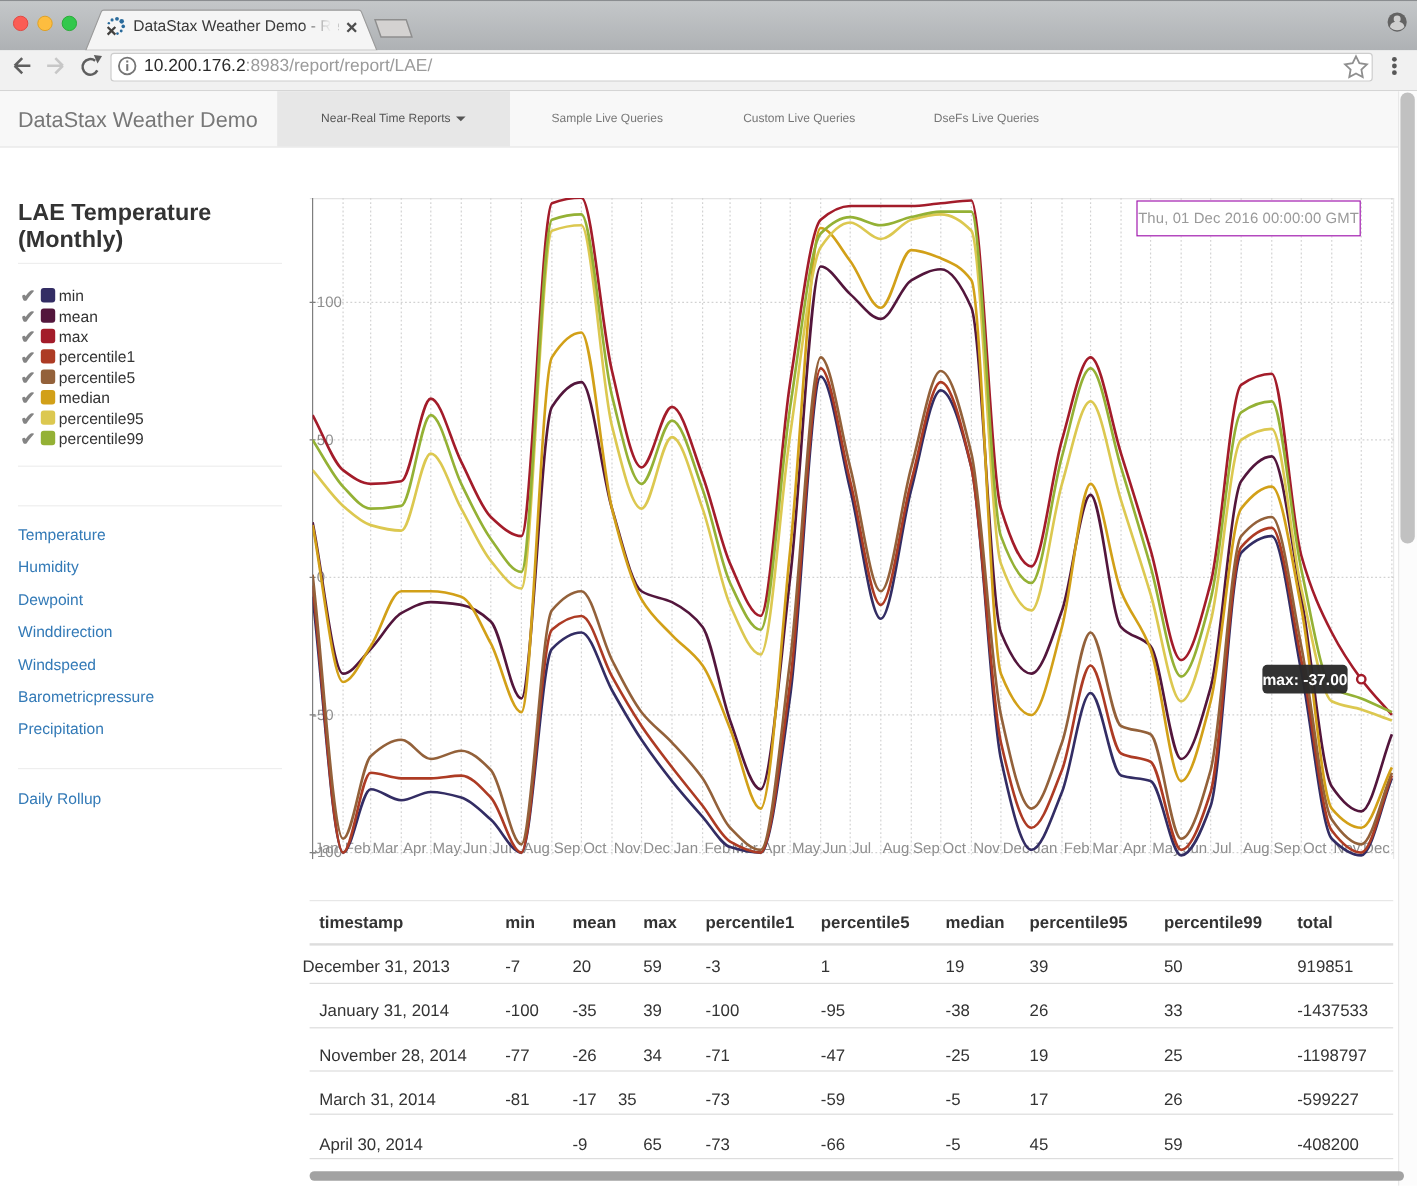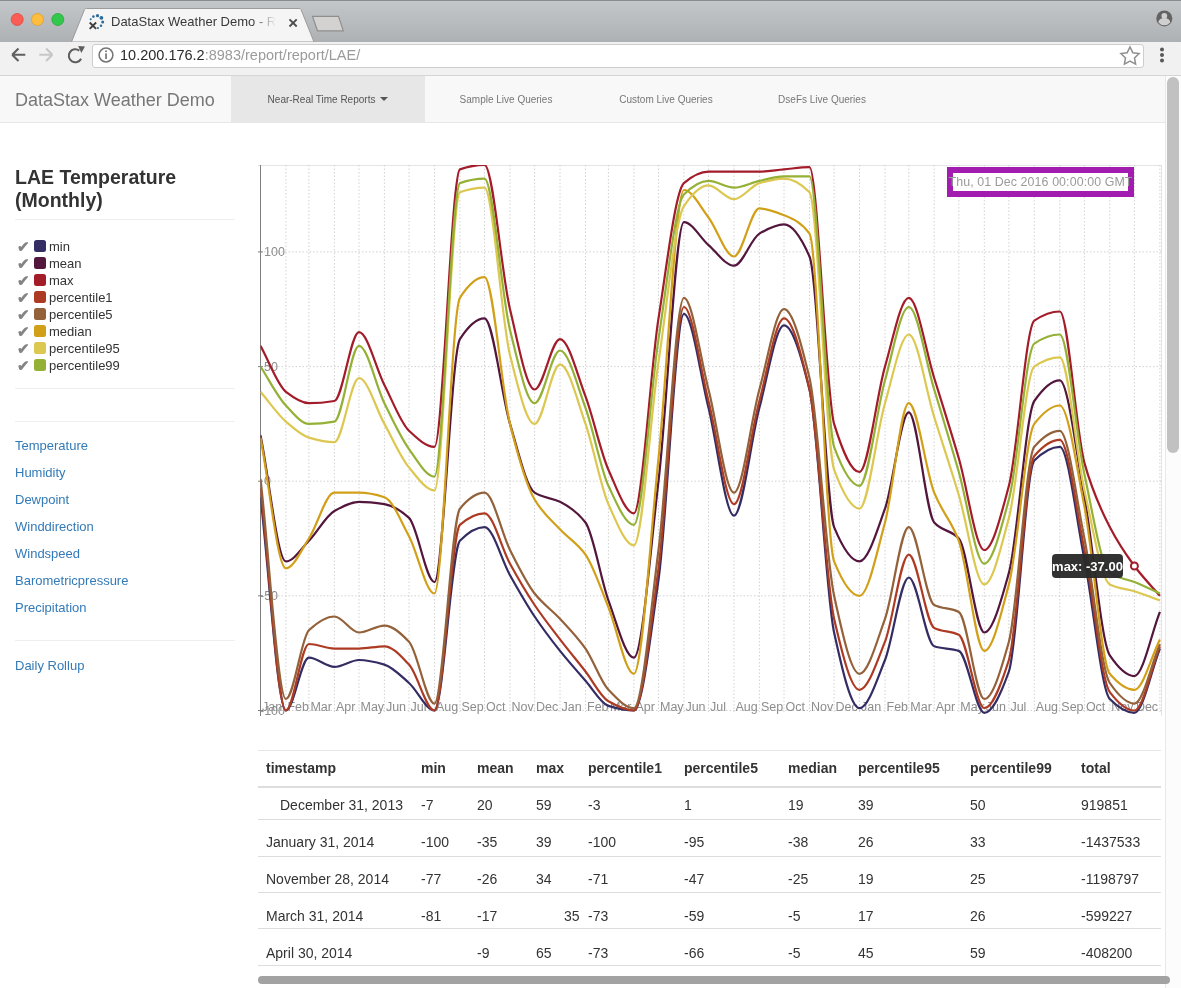--- a/index.html
+++ b/index.html
@@ -255,21 +255,21 @@
 <path d="M2.5,332.2 C11.0,403.3 19.5,545.5 27.9,545.5 C35.6,545.5 43.3,492.7 50.9,492.7 C59.4,492.7 67.9,501.9 76.4,501.9 C84.6,501.9 92.8,495.0 101.0,495.0 C109.5,495.0 117.9,497.1 126.4,499.6 C134.6,502.0 142.8,510.7 151.0,518.0 C159.5,525.4 168.0,545.5 176.5,545.5 C184.9,545.5 193.4,384.5 201.9,375.8 C210.1,367.4 218.3,362.1 226.5,362.1 C235.0,362.1 243.5,395.1 252.0,410.2 C260.2,424.8 268.4,439.2 276.6,451.5 C285.1,464.2 293.5,475.2 302.0,485.9 C310.5,496.5 319.0,506.1 327.5,515.7 C335.1,524.3 342.8,538.5 350.4,540.9 C358.9,543.5 367.4,545.5 375.9,545.5 C384.1,545.5 392.3,472.5 400.5,414.8 C409.0,355.2 417.5,148.8 425.9,148.8 C434.1,148.8 442.3,209.9 450.5,242.8 C459.0,276.9 467.5,350.6 476.0,350.6 C484.5,350.6 492.9,274.6 501.4,242.8 C509.6,212.1 517.8,160.3 526.0,160.3 C534.5,160.3 543.0,190.3 551.5,224.5 C559.7,257.6 567.9,429.9 576.1,467.5 C584.6,506.4 593.1,543.2 601.5,543.2 C610.0,543.2 618.5,515.9 627.0,495.0 C634.9,475.5 642.8,412.5 650.8,412.5 C659.3,412.5 667.7,478.3 676.2,481.3 C684.4,484.1 692.6,483.0 700.8,485.9 C709.3,488.8 717.8,547.8 726.3,547.8 C734.5,547.8 742.7,529.3 750.9,506.5 C759.4,482.9 767.8,304.2 776.3,295.6 C784.8,287.0 793.3,281.8 801.8,281.8 C810.0,281.8 818.2,353.2 826.4,394.2 C834.9,436.4 843.3,525.4 851.8,534.0 C860.0,542.3 868.2,547.8 876.4,547.8 C884.9,547.8 893.4,505.0 901.9,483.6" fill="none" stroke="#332d64" stroke-width="2.2" clip-path="url(#plotclip)"></path>
 <path d="M2.5,270.3 C11.0,312.4 19.5,396.4 27.9,396.4 C35.6,396.4 43.3,383.6 50.9,375.8 C59.4,367.2 67.9,350.8 76.4,346.0 C84.6,341.4 92.8,336.8 101.0,336.8 C109.5,336.8 117.9,337.8 126.4,339.1 C134.6,340.4 142.8,345.4 151.0,352.9 C159.5,360.6 168.0,417.1 176.5,417.1 C184.9,417.1 193.4,187.1 201.9,174.1 C210.1,161.5 218.3,153.4 226.5,153.4 C235.0,153.4 243.5,230.6 252.0,258.9 C260.2,286.2 268.4,322.4 276.6,327.7 C285.1,333.1 293.5,332.6 302.0,336.8 C310.5,341.1 319.0,346.2 327.5,357.5 C335.1,367.6 342.8,414.6 350.4,435.4 C358.9,458.5 367.4,492.7 375.9,492.7 C384.1,492.7 392.3,385.2 400.5,316.2 C409.0,244.9 417.5,57.1 425.9,57.1 C434.1,57.1 442.3,72.9 450.5,80.1 C459.0,87.4 467.5,100.7 476.0,100.7 C484.5,100.7 492.9,73.5 501.4,68.6 C509.6,63.9 517.8,59.4 526.0,59.4 C534.5,59.4 543.0,72.2 551.5,91.5 C559.7,110.2 567.9,342.2 576.1,362.1 C584.6,382.6 593.1,396.4 601.5,396.4 C610.0,396.4 618.5,367.0 627.0,343.7 C634.9,321.9 642.8,247.4 650.8,247.4 C659.3,247.4 667.7,347.9 676.2,357.5 C684.4,366.7 692.6,364.5 700.8,373.5 C709.3,382.9 717.8,467.5 726.3,467.5 C734.5,467.5 742.7,437.1 750.9,407.9 C759.4,377.8 767.8,248.2 776.3,236.0 C784.8,223.7 793.3,215.3 801.8,215.3 C810.0,215.3 818.2,288.1 826.4,332.2 C834.9,377.9 843.3,478.0 851.8,490.4 C860.0,502.5 868.2,511.1 876.4,511.1 C884.9,511.1 893.4,468.3 901.9,446.9" fill="none" stroke="#53163c" stroke-width="2.2" clip-path="url(#plotclip)"></path>
 <path d="M2.5,180.9 C11.0,196.2 19.5,220.2 27.9,226.8 C35.6,232.7 43.3,238.2 50.9,238.2 C59.4,238.2 67.9,237.4 76.4,236.0 C84.6,234.5 92.8,167.2 101.0,167.2 C109.5,167.2 117.9,203.3 126.4,219.9 C134.6,236.0 142.8,258.0 151.0,265.8 C159.5,273.8 168.0,281.8 176.5,281.8 C184.9,281.8 193.4,7.5 201.9,4.4 C210.1,1.4 218.3,-0.2 226.5,-0.2 C235.0,-0.2 243.5,109.2 252.0,144.2 C260.2,178.2 268.4,224.5 276.6,224.5 C285.1,224.5 293.5,174.1 302.0,174.1 C310.5,174.1 319.0,208.9 327.5,231.4 C335.1,251.7 342.8,287.6 350.4,304.7 C358.9,323.7 367.4,348.3 375.9,348.3 C384.1,348.3 392.3,205.7 400.5,153.4 C409.0,99.4 417.5,25.4 425.9,18.1 C434.1,11.2 442.3,6.7 450.5,6.7 C459.0,6.7 467.5,6.7 476.0,6.7 C484.5,6.7 492.9,6.7 501.4,6.7 C509.6,6.7 517.8,5.1 526.0,4.4 C534.5,3.6 543.0,2.1 551.5,2.1 C559.7,2.1 567.9,232.5 576.1,258.9 C584.6,286.2 593.1,307.0 601.5,307.0 C610.0,307.0 618.5,230.4 627.0,201.6 C634.9,174.6 642.8,132.8 650.8,132.8 C659.3,132.8 667.7,185.8 676.2,213.0 C684.4,239.3 692.6,265.2 700.8,293.3 C709.3,322.3 717.8,385.0 726.3,385.0 C734.5,385.0 742.7,351.2 750.9,320.8 C759.4,289.3 767.8,161.5 776.3,155.7 C784.8,149.9 793.3,146.5 801.8,146.5 C810.0,146.5 818.2,268.4 826.4,297.9 C834.9,328.3 843.3,345.6 851.8,362.1 C860.0,378.0 868.2,390.0 876.4,401.0 C884.9,412.5 893.4,420.9 901.9,430.8" fill="none" stroke="#a31c2a" stroke-width="2.2" clip-path="url(#plotclip)"></path>
 <path d="M2.5,323.1 C11.0,397.2 19.5,545.5 27.9,545.5 C35.6,545.5 43.3,479.0 50.9,479.0 C59.4,479.0 67.9,483.6 76.4,483.6 C84.6,483.6 92.8,483.6 101.0,483.6 C109.5,483.6 117.9,481.3 126.4,481.3 C134.6,481.3 142.8,491.0 151.0,499.6 C159.5,508.5 168.0,545.5 176.5,545.5 C184.9,545.5 193.4,367.1 201.9,359.8 C210.1,352.6 218.3,348.3 226.5,348.3 C235.0,348.3 243.5,383.3 252.0,398.7 C260.2,413.6 268.4,427.7 276.6,440.0 C285.1,452.7 293.5,463.3 302.0,474.4 C310.5,485.5 319.0,495.6 327.5,506.5 C335.1,516.3 342.8,531.9 350.4,536.3 C358.9,541.1 367.4,545.5 375.9,545.5 C384.1,545.5 392.3,463.9 400.5,403.3 C409.0,340.7 417.5,142.0 425.9,142.0 C434.1,142.0 442.3,203.7 450.5,236.0 C459.0,269.3 467.5,339.1 476.0,339.1 C484.5,339.1 492.9,267.1 501.4,236.0 C509.6,205.8 517.8,153.4 526.0,153.4 C534.5,153.4 543.0,187.9 551.5,224.5 C559.7,259.9 567.9,418.4 576.1,453.8 C584.6,490.3 593.1,524.8 601.5,524.8 C610.0,524.8 618.5,497.9 627.0,476.7 C634.9,456.8 642.8,389.6 650.8,389.6 C659.3,389.6 667.7,458.6 676.2,462.9 C684.4,467.1 692.6,465.6 700.8,469.8 C709.3,474.1 717.8,543.2 726.3,543.2 C734.5,543.2 742.7,520.8 750.9,495.0 C759.4,468.5 767.8,300.9 776.3,291.0 C784.8,281.1 793.3,274.9 801.8,274.9 C810.0,274.9 818.2,344.2 826.4,385.0 C834.9,427.1 843.3,516.0 851.8,527.1 C860.0,537.9 868.2,545.5 876.4,545.5 C884.9,545.5 893.4,502.7 901.9,481.3" fill="none" stroke="#ad3b24" stroke-width="2.2" clip-path="url(#plotclip)"></path>
 <path d="M2.5,313.9 C11.0,387.3 19.5,534.0 27.9,534.0 C35.6,534.0 43.3,472.3 50.9,465.2 C59.4,457.4 67.9,451.5 76.4,451.5 C84.6,451.5 92.8,467.5 101.0,467.5 C109.5,467.5 117.9,460.6 126.4,460.6 C134.6,460.6 142.8,468.3 151.0,476.7 C159.5,485.4 168.0,538.6 176.5,538.6 C184.9,538.6 193.4,353.9 201.9,343.7 C210.1,333.9 218.3,327.7 226.5,327.7 C235.0,327.7 243.5,368.2 252.0,385.0 C260.2,401.2 268.4,418.1 276.6,428.5 C285.1,439.3 293.5,444.7 302.0,453.8 C310.5,462.9 319.0,471.5 327.5,483.6 C335.1,494.5 342.8,516.9 350.4,524.8 C358.9,533.6 367.4,543.2 375.9,543.2 C384.1,543.2 392.3,448.9 400.5,385.0 C409.0,318.9 417.5,132.8 425.9,132.8 C434.1,132.8 442.3,192.6 450.5,224.5 C459.0,257.4 467.5,327.7 476.0,327.7 C484.5,327.7 492.9,255.1 501.4,224.5 C509.6,194.9 517.8,144.2 526.0,144.2 C534.5,144.2 543.0,177.8 551.5,213.0 C559.7,247.1 567.9,393.4 576.1,430.8 C584.6,469.5 593.1,508.8 601.5,508.8 C610.0,508.8 618.5,477.3 627.0,453.8 C634.9,431.7 642.8,362.1 650.8,362.1 C659.3,362.1 667.7,435.7 676.2,440.0 C684.4,444.2 692.6,442.7 700.8,446.9 C709.3,451.2 717.8,534.0 726.3,534.0 C734.5,534.0 742.7,505.9 750.9,476.7 C759.4,446.5 767.8,291.7 776.3,281.8 C784.8,271.9 793.3,265.8 801.8,265.8 C810.0,265.8 818.2,333.0 826.4,373.5 C834.9,415.4 843.3,505.6 851.8,518.0 C860.0,529.9 868.2,538.6 876.4,538.6 C884.9,538.6 893.4,498.9 901.9,479.0" fill="none" stroke="#93613a" stroke-width="2.2" clip-path="url(#plotclip)"></path>
 <path d="M2.5,272.6 C11.0,316.2 19.5,403.3 27.9,403.3 C35.6,403.3 43.3,385.0 50.9,373.5 C59.4,360.8 67.9,327.7 76.4,327.7 C84.6,327.7 92.8,327.7 101.0,327.7 C109.5,327.7 117.9,329.5 126.4,332.2 C134.6,334.9 142.8,356.0 151.0,371.2 C159.5,387.0 168.0,428.5 176.5,428.5 C184.9,428.5 193.4,146.0 201.9,132.8 C210.1,120.0 218.3,112.1 226.5,112.1 C235.0,112.1 243.5,224.9 252.0,258.9 C260.2,291.7 268.4,320.6 276.6,334.5 C285.1,349.0 293.5,355.2 302.0,364.3 C310.5,373.5 319.0,377.7 327.5,389.6 C335.1,400.2 342.8,423.6 350.4,442.3 C358.9,463.0 367.4,508.8 375.9,508.8 C384.1,508.8 392.3,371.7 400.5,293.3 C409.0,212.2 417.5,25.0 425.9,25.0 C434.1,25.0 442.3,41.9 450.5,52.5 C459.0,63.5 467.5,91.5 476.0,91.5 C484.5,91.5 492.9,43.4 501.4,43.4 C509.6,43.4 517.8,46.9 526.0,50.2 C534.5,53.7 543.0,56.9 551.5,68.6 C559.7,79.9 567.9,376.2 576.1,396.4 C584.6,417.4 593.1,430.8 601.5,430.8 C610.0,430.8 618.5,388.6 627.0,357.5 C634.9,328.3 642.8,238.2 650.8,238.2 C659.3,238.2 667.7,306.4 676.2,327.7 C684.4,348.3 692.6,353.8 700.8,375.8 C709.3,398.6 717.8,485.9 726.3,485.9 C734.5,485.9 742.7,450.3 750.9,419.4 C759.4,387.4 767.8,269.9 776.3,258.9 C784.8,247.9 793.3,240.5 801.8,240.5 C810.0,240.5 818.2,300.0 826.4,341.4 C834.9,384.2 843.3,498.8 851.8,508.8 C860.0,518.5 868.2,524.8 876.4,524.8 C884.9,524.8 893.4,491.2 901.9,474.4" fill="none" stroke="#d2a018" stroke-width="2.2" clip-path="url(#plotclip)"></path>
 <path d="M2.5,226.8 C11.0,236.7 19.5,249.2 27.9,256.6 C35.6,263.3 43.3,270.4 50.9,272.6 C59.4,275.1 67.9,277.2 76.4,277.2 C84.6,277.2 92.8,213.0 101.0,213.0 C109.5,213.0 117.9,243.7 126.4,258.9 C134.6,273.5 142.8,292.6 151.0,302.4 C159.5,312.6 168.0,325.4 176.5,325.4 C184.9,325.4 193.4,30.4 201.9,27.3 C210.1,24.3 218.3,22.7 226.5,22.7 C235.0,22.7 243.5,156.9 252.0,190.1 C260.2,222.2 268.4,258.9 276.6,258.9 C285.1,258.9 293.5,199.3 302.0,199.3 C310.5,199.3 319.0,235.0 327.5,258.9 C335.1,280.4 342.8,322.1 350.4,339.1 C358.9,358.0 367.4,380.4 375.9,380.4 C384.1,380.4 392.3,252.2 400.5,197.0 C409.0,139.9 417.5,53.5 425.9,41.1 C434.1,29.0 442.3,20.4 450.5,20.4 C459.0,20.4 467.5,34.2 476.0,34.2 C484.5,34.2 492.9,20.6 501.4,18.1 C509.6,15.8 517.8,13.6 526.0,13.6 C534.5,13.6 543.0,18.5 551.5,27.3 C559.7,35.8 567.9,282.5 576.1,304.7 C584.6,327.7 593.1,343.7 601.5,343.7 C610.0,343.7 618.5,267.1 627.0,238.2 C634.9,211.3 642.8,169.5 650.8,169.5 C659.3,169.5 667.7,224.8 676.2,252.0 C684.4,278.3 692.6,302.6 700.8,330.0 C709.3,358.2 717.8,419.4 726.3,419.4 C734.5,419.4 742.7,383.3 750.9,352.9 C759.4,321.4 767.8,207.3 776.3,201.6 C784.8,195.8 793.3,192.4 801.8,192.4 C810.0,192.4 818.2,289.3 826.4,325.4 C834.9,362.6 843.3,415.0 851.8,419.4 C860.0,423.6 868.2,423.7 876.4,426.2 C884.9,428.9 893.4,432.4 901.9,435.4" fill="none" stroke="#dcc850" stroke-width="2.2" clip-path="url(#plotclip)"></path>
 <path d="M2.5,201.6 C11.0,214.6 19.5,231.7 27.9,240.5 C35.6,248.5 43.3,258.9 50.9,258.9 C59.4,258.9 67.9,258.1 76.4,256.6 C84.6,255.1 92.8,180.9 101.0,180.9 C109.5,180.9 117.9,221.0 126.4,238.2 C134.6,255.0 142.8,272.9 151.0,284.1 C159.5,295.7 168.0,311.6 176.5,311.6 C184.9,311.6 193.4,21.2 201.9,18.1 C210.1,15.2 218.3,13.6 226.5,13.6 C235.0,13.6 243.5,131.3 252.0,164.9 C260.2,197.4 268.4,238.2 276.6,238.2 C285.1,238.2 293.5,185.5 302.0,185.5 C310.5,185.5 319.0,219.8 327.5,242.8 C335.1,263.6 342.8,304.5 350.4,320.8 C358.9,338.8 367.4,359.8 375.9,359.8 C384.1,359.8 392.3,227.3 400.5,174.1 C409.0,119.1 417.5,38.2 425.9,29.6 C434.1,21.3 442.3,15.9 450.5,15.9 C459.0,15.9 467.5,22.7 476.0,22.7 C484.5,22.7 492.9,17.7 501.4,15.9 C509.6,14.0 517.8,11.3 526.0,11.3 C534.5,11.3 543.0,11.3 551.5,11.3 C559.7,11.3 567.9,259.6 576.1,281.8 C584.6,304.7 593.1,320.8 601.5,320.8 C610.0,320.8 618.5,245.3 627.0,215.3 C634.9,187.3 642.8,142.0 650.8,142.0 C659.3,142.0 667.7,196.5 676.2,224.5 C684.4,251.6 692.6,278.5 700.8,307.0 C709.3,336.5 717.8,398.7 726.3,398.7 C734.5,398.7 742.7,364.5 750.9,334.5 C759.4,303.6 767.8,184.4 776.3,178.6 C784.8,172.9 793.3,169.5 801.8,169.5 C810.0,169.5 818.2,271.5 826.4,309.3 C834.9,348.4 843.3,402.2 851.8,407.9 C860.0,413.5 868.2,413.7 876.4,417.1 C884.9,420.5 893.4,424.7 901.9,428.5" fill="none" stroke="#94b135" stroke-width="2.2" clip-path="url(#plotclip)"></path>
 <circle cx="876.4" cy="401.0" r="3.5" fill="#fff" stroke="#a31c2a" stroke-width="2"></circle>
 </svg>
-<div class="abs" style="left:947px;top:167px;width:187px;height:30px;border:6px solid #a21caf;background:#fff;
+<div class="abs" style="left:947px;top:167px;width:187px;height:30px;border:1px solid #a21caf;background:#fff;
   font-size:12.4px;color:#9a9a9a;white-space:nowrap;letter-spacing:0.1px;display:flex;align-items:center;justify-content:center">Thu, 01 Dec 2016 00:00:00 GMT</div>
 <div class="abs" style="left:1052px;top:554px;width:71px;height:24px;border-radius:4px;background:rgba(42,42,42,0.96);
   font-size:13px;font-weight:bold;color:#fff;display:flex;align-items:center;justify-content:center">max: -37.00</div>
 
 <div class="tline" style="top:750px;border-top-color:#e7e7e7"></div>
 <div class="tline" style="top:786px;border-top-width:2px"></div>
 <div class="tline" style="top:819px"></div>
 <div class="tline" style="top:856px"></div>
 <div class="tline" style="top:892px"></div>
 <div class="tline" style="top:928px"></div>
@@ -277,21 +277,21 @@
 <div class="tcell thead" style="left:266px;top:760px">timestamp</div>
 <div class="tcell thead" style="left:421px;top:760px">min</div>
 <div class="tcell thead" style="left:477px;top:760px">mean</div>
 <div class="tcell thead" style="left:536px;top:760px">max</div>
 <div class="tcell thead" style="left:588px;top:760px">percentile1</div>
 <div class="tcell thead" style="left:684px;top:760px">percentile5</div>
 <div class="tcell thead" style="left:788px;top:760px">median</div>
 <div class="tcell thead" style="left:858px;top:760px">percentile95</div>
 <div class="tcell thead" style="left:970px;top:760px">percentile99</div>
 <div class="tcell thead" style="left:1081px;top:760px">total</div>
-<div class="tcell" style="left:280px;top:797px">December 31, 2013</div>
+<div class="tcell" style="left:252px;top:797px">December 31, 2013</div>
 <div class="tcell" style="left:421px;top:797px">-7</div>
 <div class="tcell" style="left:477px;top:797px">20</div>
 <div class="tcell" style="left:536px;top:797px">59</div>
 <div class="tcell" style="left:588px;top:797px">-3</div>
 <div class="tcell" style="left:684px;top:797px">1</div>
 <div class="tcell" style="left:788px;top:797px">19</div>
 <div class="tcell" style="left:858px;top:797px">39</div>
 <div class="tcell" style="left:970px;top:797px">50</div>
 <div class="tcell" style="left:1081px;top:797px">919851</div>
 <div class="tcell" style="left:266px;top:834px">January 31, 2014</div>
@@ -310,21 +310,21 @@
 <div class="tcell" style="left:536px;top:871px">34</div>
 <div class="tcell" style="left:588px;top:871px">-71</div>
 <div class="tcell" style="left:684px;top:871px">-47</div>
 <div class="tcell" style="left:788px;top:871px">-25</div>
 <div class="tcell" style="left:858px;top:871px">19</div>
 <div class="tcell" style="left:970px;top:871px">25</div>
 <div class="tcell" style="left:1081px;top:871px">-1198797</div>
 <div class="tcell" style="left:266px;top:908px">March 31, 2014</div>
 <div class="tcell" style="left:421px;top:908px">-81</div>
 <div class="tcell" style="left:477px;top:908px">-17</div>
-<div class="tcell" style="left:564px;top:908px">35</div>
+<div class="tcell" style="left:515px;top:908px">35</div>
 <div class="tcell" style="left:588px;top:908px">-73</div>
 <div class="tcell" style="left:684px;top:908px">-59</div>
 <div class="tcell" style="left:788px;top:908px">-5</div>
 <div class="tcell" style="left:858px;top:908px">17</div>
 <div class="tcell" style="left:970px;top:908px">26</div>
 <div class="tcell" style="left:1081px;top:908px">-599227</div>
 <div class="tcell" style="left:266px;top:945px">April 30, 2014</div>
 <div class="tcell" style="left:421px;top:990px">-78</div>
 <div class="tcell" style="left:477px;top:945px">-9</div>
 <div class="tcell" style="left:536px;top:945px">65</div>

